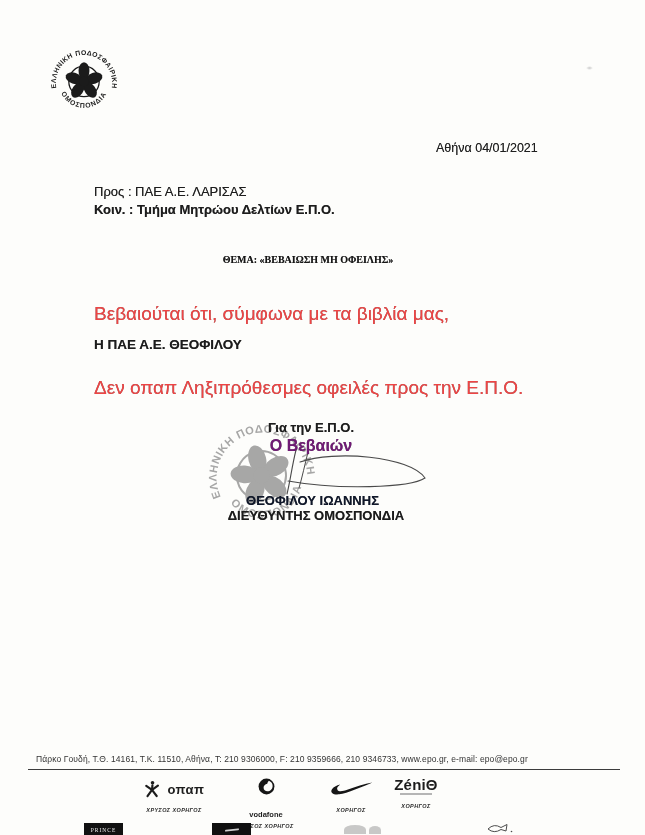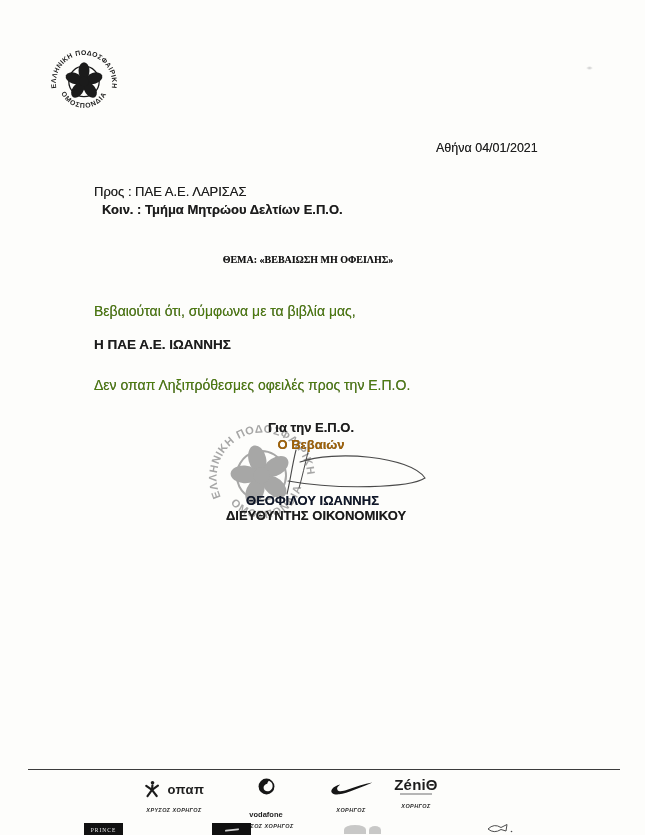--- a/index.html
+++ b/index.html
@@ -9,32 +9,32 @@
     font-family:"Liberation Sans",sans-serif;color:#222;
   }
   .abs{position:absolute;}
   .soft{text-shadow:0 0 .45px rgba(20,20,20,.6);}
   
   #epo-seal{left:45px;top:44px;width:78px;height:78px;color:#1b1b1b;}
   
   #date{left:436px;top:141px;font-size:12.5px;color:#1f1f1f;}
   
   #to-line{left:94px;top:184px;font-size:13px;font-weight:normal;color:#1c1c1c;}
-  #cc-line{left:94px;top:202px;font-size:13px;font-weight:bold;color:#1c1c1c;margin-left:8px;}
+  #cc-line{left:94px;top:202px;font-size:13px;font-weight:bold;color:#1c1c1c;}
   
   #subject{left:0;top:254px;width:616px;text-align:center;
     font-family:"Liberation Serif",serif;font-weight:bold;font-size:10px;color:#171717;}
   
-  .bodyline{left:94px;font-size:14px;color:#4d7c0f;}
+  .bodyline{left:94px;font-size:19px;color:#ef4444;}
   #body1{top:303px;}
   #body2{top:337px;font-weight:bold;font-size:13.5px;color:#1c1c1c;}
   #body3{top:377px;}
   
   #sig-for{left:231px;top:420px;width:160px;text-align:center;font-weight:bold;font-size:13px;color:#1d1d1d;z-index:3;}
-  #sig-role{left:231px;top:437px;width:160px;text-align:center;font-weight:bold;font-size:13px;color:#a16207;z-index:3;}
+  #sig-role{left:231px;top:437px;width:160px;text-align:center;font-weight:bold;font-size:16px;color:#701a75;z-index:3;}
   #stamp{left:199px;top:415px;width:126px;height:126px;color:#8f8f8f;opacity:.78;
     transform:rotate(-14deg);z-index:1;}
   #sig-stroke{left:272px;top:448px;width:168px;height:50px;z-index:2;}
   #sig-name{left:196px;top:493px;width:233px;text-align:center;font-weight:bold;font-size:13px;color:#0f172a;z-index:3;}
   #sig-title{left:196px;top:508px;width:240px;text-align:center;font-weight:bold;font-size:13px;color:#1b1b1b;z-index:3;}
   
   #address{left:36px;top:754px;width:590px;font-size:8.5px;color:#333;letter-spacing:.1px;}
   #footer-rule{left:28px;top:769px;width:592px;height:0;border-top:1.6px solid #3c3c3c;}
   .sponsor{top:778px;display:flex;flex-direction:column;align-items:center;color:#1c1c1c;}
   .sponsor .label{font-size:5.5px;font-style:italic;font-weight:bold;letter-spacing:.4px;color:#2a2a2a;white-space:nowrap;}
@@ -96,39 +96,40 @@
   <div class="abs artifact" style="left:586px;top:66px;"></div>
 
   <div id="date" class="abs soft">Αθήνα 04/01/2021</div>
 
   <div id="to-line" class="abs soft">Προς : ΠΑΕ Α.Ε. ΛΑΡΙΣΑΣ</div>
   <div id="cc-line" class="abs soft">Κοιν. : Τμήμα Μητρώου Δελτίων Ε.Π.Ο.</div>
 
   <div id="subject" class="abs soft">ΘΕΜΑ: «ΒΕΒΑΙΩΣΗ ΜΗ ΟΦΕΙΛΗΣ»</div>
 
   <div id="body1" class="abs bodyline soft">Βεβαιούται ότι, σύμφωνα με τα βιβλία μας,</div>
-  <div id="body2" class="abs bodyline soft">Η ΠΑΕ Α.Ε. ΙΩΑΝΝΗΣ</div>
+  <div id="body2" class="abs bodyline soft">Η ΠΑΕ Α.Ε. ΘΕΟΦΙΛΟΥ</div>
   <div id="body3" class="abs bodyline soft">Δεν οπαπ Ληξιπρόθεσμες οφειλές προς την Ε.Π.Ο.</div>
 
   <svg id="stamp" class="abs" viewBox="0 0 100 100">
     <use href="#seal" xlink:href="#seal"></use>
   </svg>
 
   <div id="sig-for" class="abs soft">Για την Ε.Π.Ο.</div>
   <div id="sig-role" class="abs soft">Ο Βεβαιών</div>
 
   <svg id="sig-stroke" class="abs" viewBox="0 0 168 50">
     <path d="M 28 14 C 62 2 138 8 153 30 C 138 40 66 42 16 33" fill="none" stroke="#4a4a4a" stroke-width="1.1" stroke-linecap="round"></path>
     <path d="M 24 2 C 20 18 18 34 15 46" fill="none" stroke="#4a4a4a" stroke-width="1.1" stroke-linecap="round"></path>
     <path d="M 36 4 C 33 16 30 30 27 40" fill="none" stroke="#4a4a4a" stroke-width="1.0" stroke-linecap="round"></path>
   </svg>
 
   <div id="sig-name" class="abs soft">ΘΕΟΦΙΛΟΥ ΙΩΑΝΝΗΣ</div>
-  <div id="sig-title" class="abs soft">ΔΙΕΥΘΥΝΤΗΣ ΟΙΚΟΝΟΜΙΚΟΥ</div>
+  <div id="sig-title" class="abs soft">ΔΙΕΥΘΥΝΤΗΣ ΟΜΟΣΠΟΝΔΙΑ</div>
 
+  <div id="address" class="abs">Πάρκο Γουδή, Τ.Θ. 14161, Τ.Κ. 11510, Αθήνα, Τ: 210 9306000, F: 210 9359666, 210 9346733, www.epo.gr, e-mail: epo@epo.gr</div>
   <div id="footer-rule" class="abs"></div>
 
   <div id="sp-opap" class="abs sponsor">
     <div class="mark">
       <svg width="18" height="18" viewBox="0 0 20 20">
         <circle cx="10.6" cy="3.1" r="2" fill="#1c1c1c"></circle>
         <g stroke="#1c1c1c" stroke-width="2.4" stroke-linecap="round">
           <line x1="10" y1="11" x2="3.6" y2="6.6"></line>
           <line x1="10" y1="11" x2="16.6" y2="6.2"></line>
           <line x1="10" y1="11" x2="5" y2="17.8"></line>

